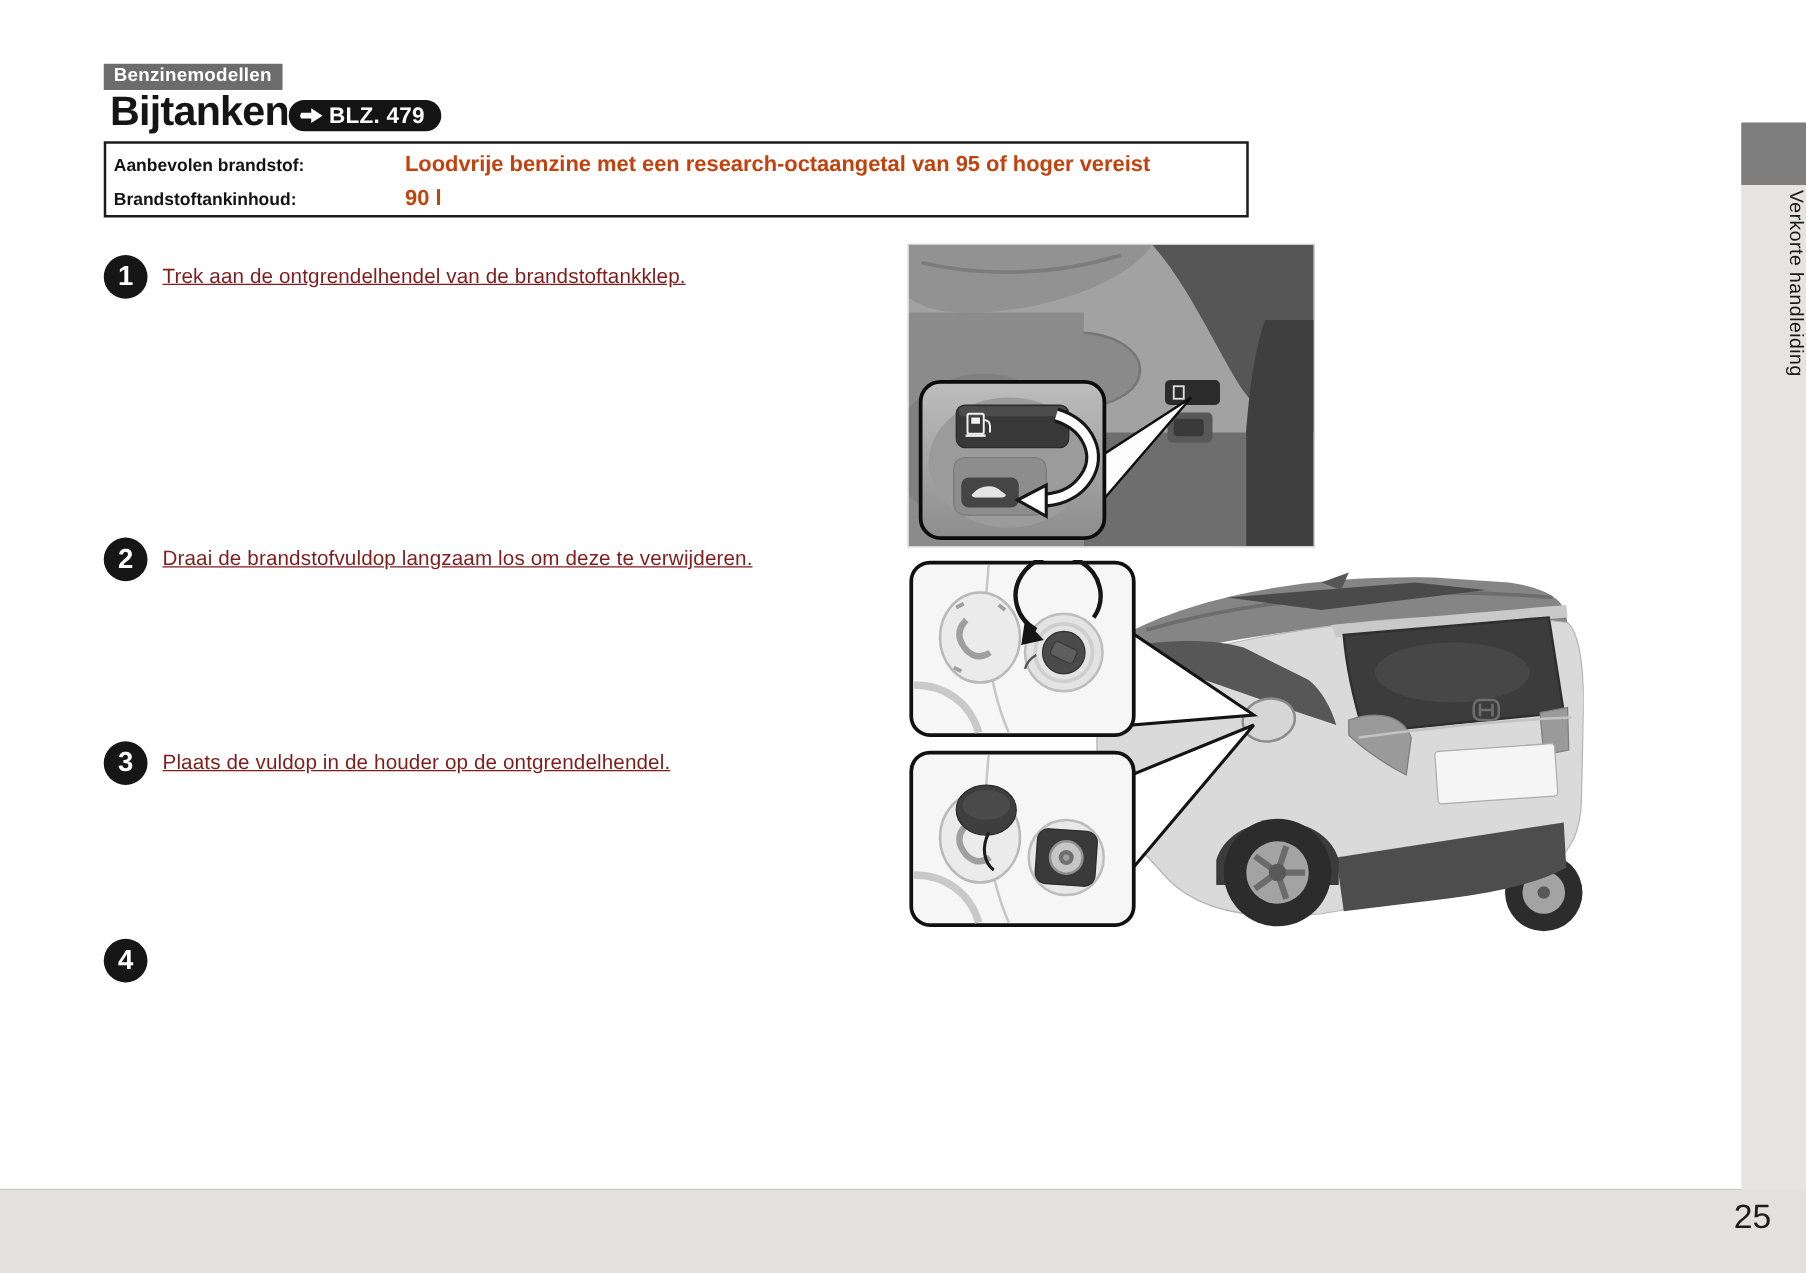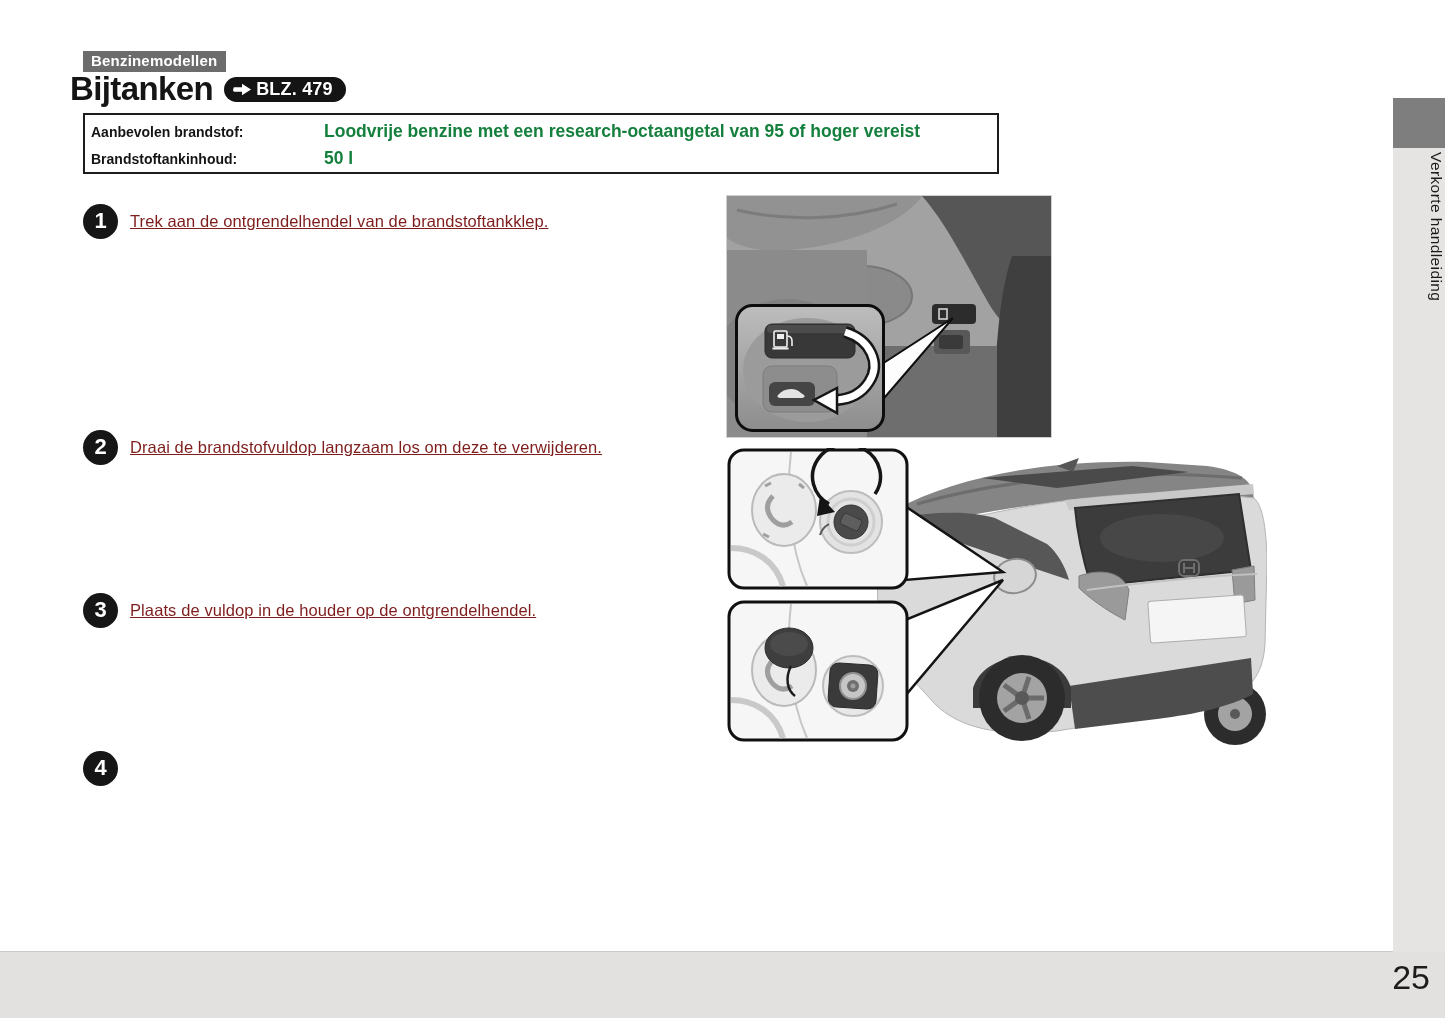--- a/index.html
+++ b/index.html
@@ -6,36 +6,36 @@
   html,body { background:#ffffff; }
   body { font-family:"Liberation Sans","DejaVu Sans",sans-serif; color:#111; }
   #page { position:relative; width:1445px; height:1018px; background:#fff; overflow:hidden;padding-left:26px; }
 
   
   .model-badge{
     position:absolute; left:83px; top:51px;
     background:#6c6c6c; color:#fff;
     font-size:15px; font-weight:700; padding:1px 9px 3px 8px; letter-spacing:.2px;
   }
-  .title-row{ position:absolute; left:70px; top:71px; display:flex; gap:11px; }
+  .title-row{ position:absolute; left:88px; top:71px; display:flex; align-items:center; }
   .page-title{ font-size:33px; font-weight:700; letter-spacing:-0.6px; color:#151515; line-height:1.1; }
   .ref-pill{
     display:inline-flex; align-items:center; gap:4px;
     background:#141414; border-radius:13px; height:25px; padding:0 13px 0 7px; margin-top:6px;
   }
   .ref-pill .pill-text{ color:#fff; font-size:18px; font-weight:700; letter-spacing:.2px; }
 
   
   .info-box{
     position:absolute; left:83px; top:113px; width:916px; height:61px;
     border:2px solid #1c1c1c; background:#fff; padding:3px 0 0 6px;
   }
   .info-row{ display:flex; height:27px; align-items:center; }
   .info-label{ width:233px; font-size:14px; font-weight:700; color:#141414; }
-  .info-value{ font-size:17.5px; font-weight:700; color:#15803d; }
+  .info-value{ font-size:17.5px; font-weight:700; color:#c2410c; }
 
   
   .step{ position:absolute; left:83px; display:flex; align-items:center; gap:12px; }
   .step-circle{
     width:35px; height:35px; border-radius:50%; background:#161616; flex:0 0 35px;
     color:#fff; font-size:22px; font-weight:700;
     display:flex; align-items:center; justify-content:center; padding-bottom:2px;
   }
   .step-text{ font-size:16.5px; color:#7f1d1d; letter-spacing:.1px;text-decoration:underline; }
   #step-1{ top:204px; } #step-2{ top:430px; } #step-3{ top:593px; } #step-4{ top:751px; }
@@ -51,21 +51,21 @@
   .sidebar-label{
     position:absolute; left:1393px; top:152px; width:52px; height:360px;
     writing-mode:vertical-rl; text-orientation:mixed;
     font-size:15.5px; color:#1a1a1a; letter-spacing:.4px;
     display:flex; justify-content:flex-start; padding-left:15px;
   }
 
   
   .footer{ position:absolute; left:0; top:952px; width:1445px; height:66px; background:#e2e1df; }
   .footer-rule{ position:absolute; left:0; top:951px; width:1393px; height:1px; background:#c9c9c9; }
-  .page-number{ position:absolute; right:15px; top:958px; font-size:34px; color:#1c1c1c; }
+  .page-number{ position:absolute; right:28px; top:958px; font-size:27px; color:#1c1c1c; }
 </style>
 </head>
 <body>
 
 <div id="page">
 
   <div class="model-badge">Benzinemodellen</div>
 
   <div class="title-row">
     <span class="page-title">Bijtanken</span>
@@ -77,21 +77,21 @@
     </span>
   </div>
 
   <div class="info-box">
     <div class="info-row">
       <span class="info-label">Aanbevolen brandstof:</span>
       <span class="info-value">Loodvrije benzine met een research-octaangetal van 95 of hoger vereist</span>
     </div>
     <div class="info-row">
       <span class="info-label">Brandstoftankinhoud:</span>
-      <span class="info-value">50 l</span>
+      <span class="info-value">90 l</span>
     </div>
   </div>
 
   <div class="step" id="step-1">
     <span class="step-circle">1</span>
     <span class="step-text">Trek aan de ontgrendelhendel van de brandstoftankklep.</span>
   </div>
   <div class="step" id="step-2">
     <span class="step-circle">2</span>
     <span class="step-text">Draai de brandstofvuldop langzaam los om deze te verwijderen.</span>

